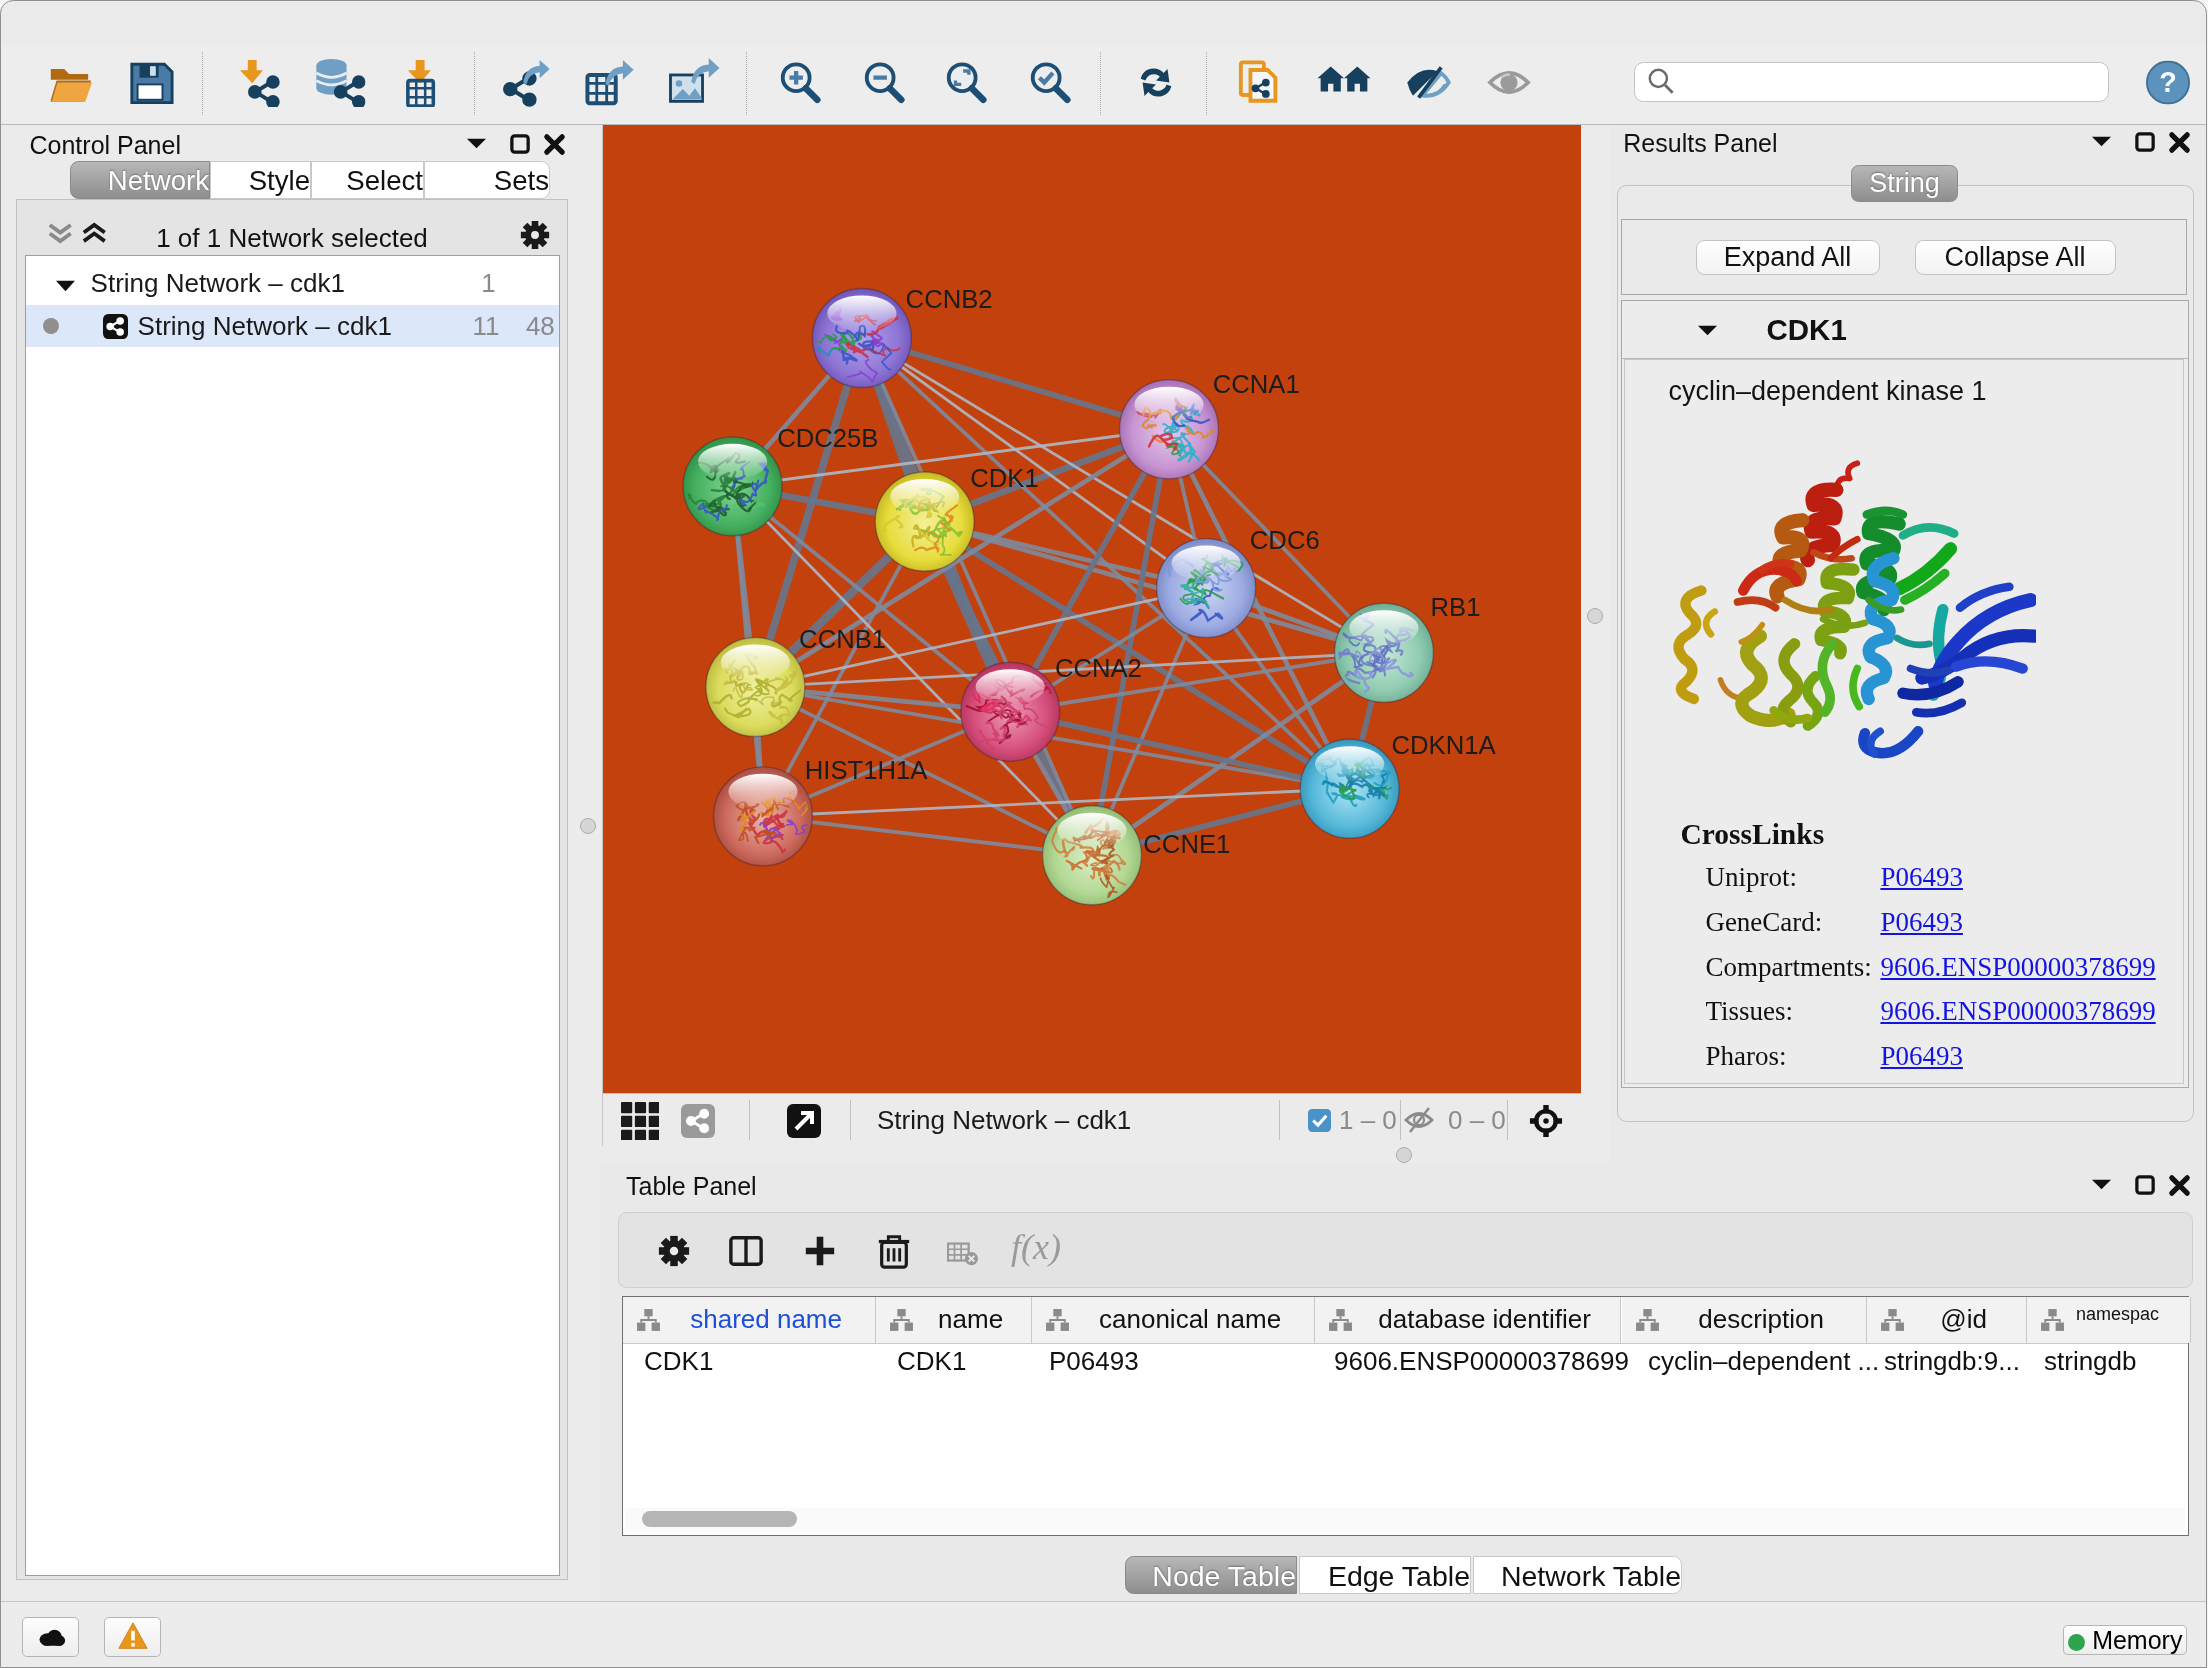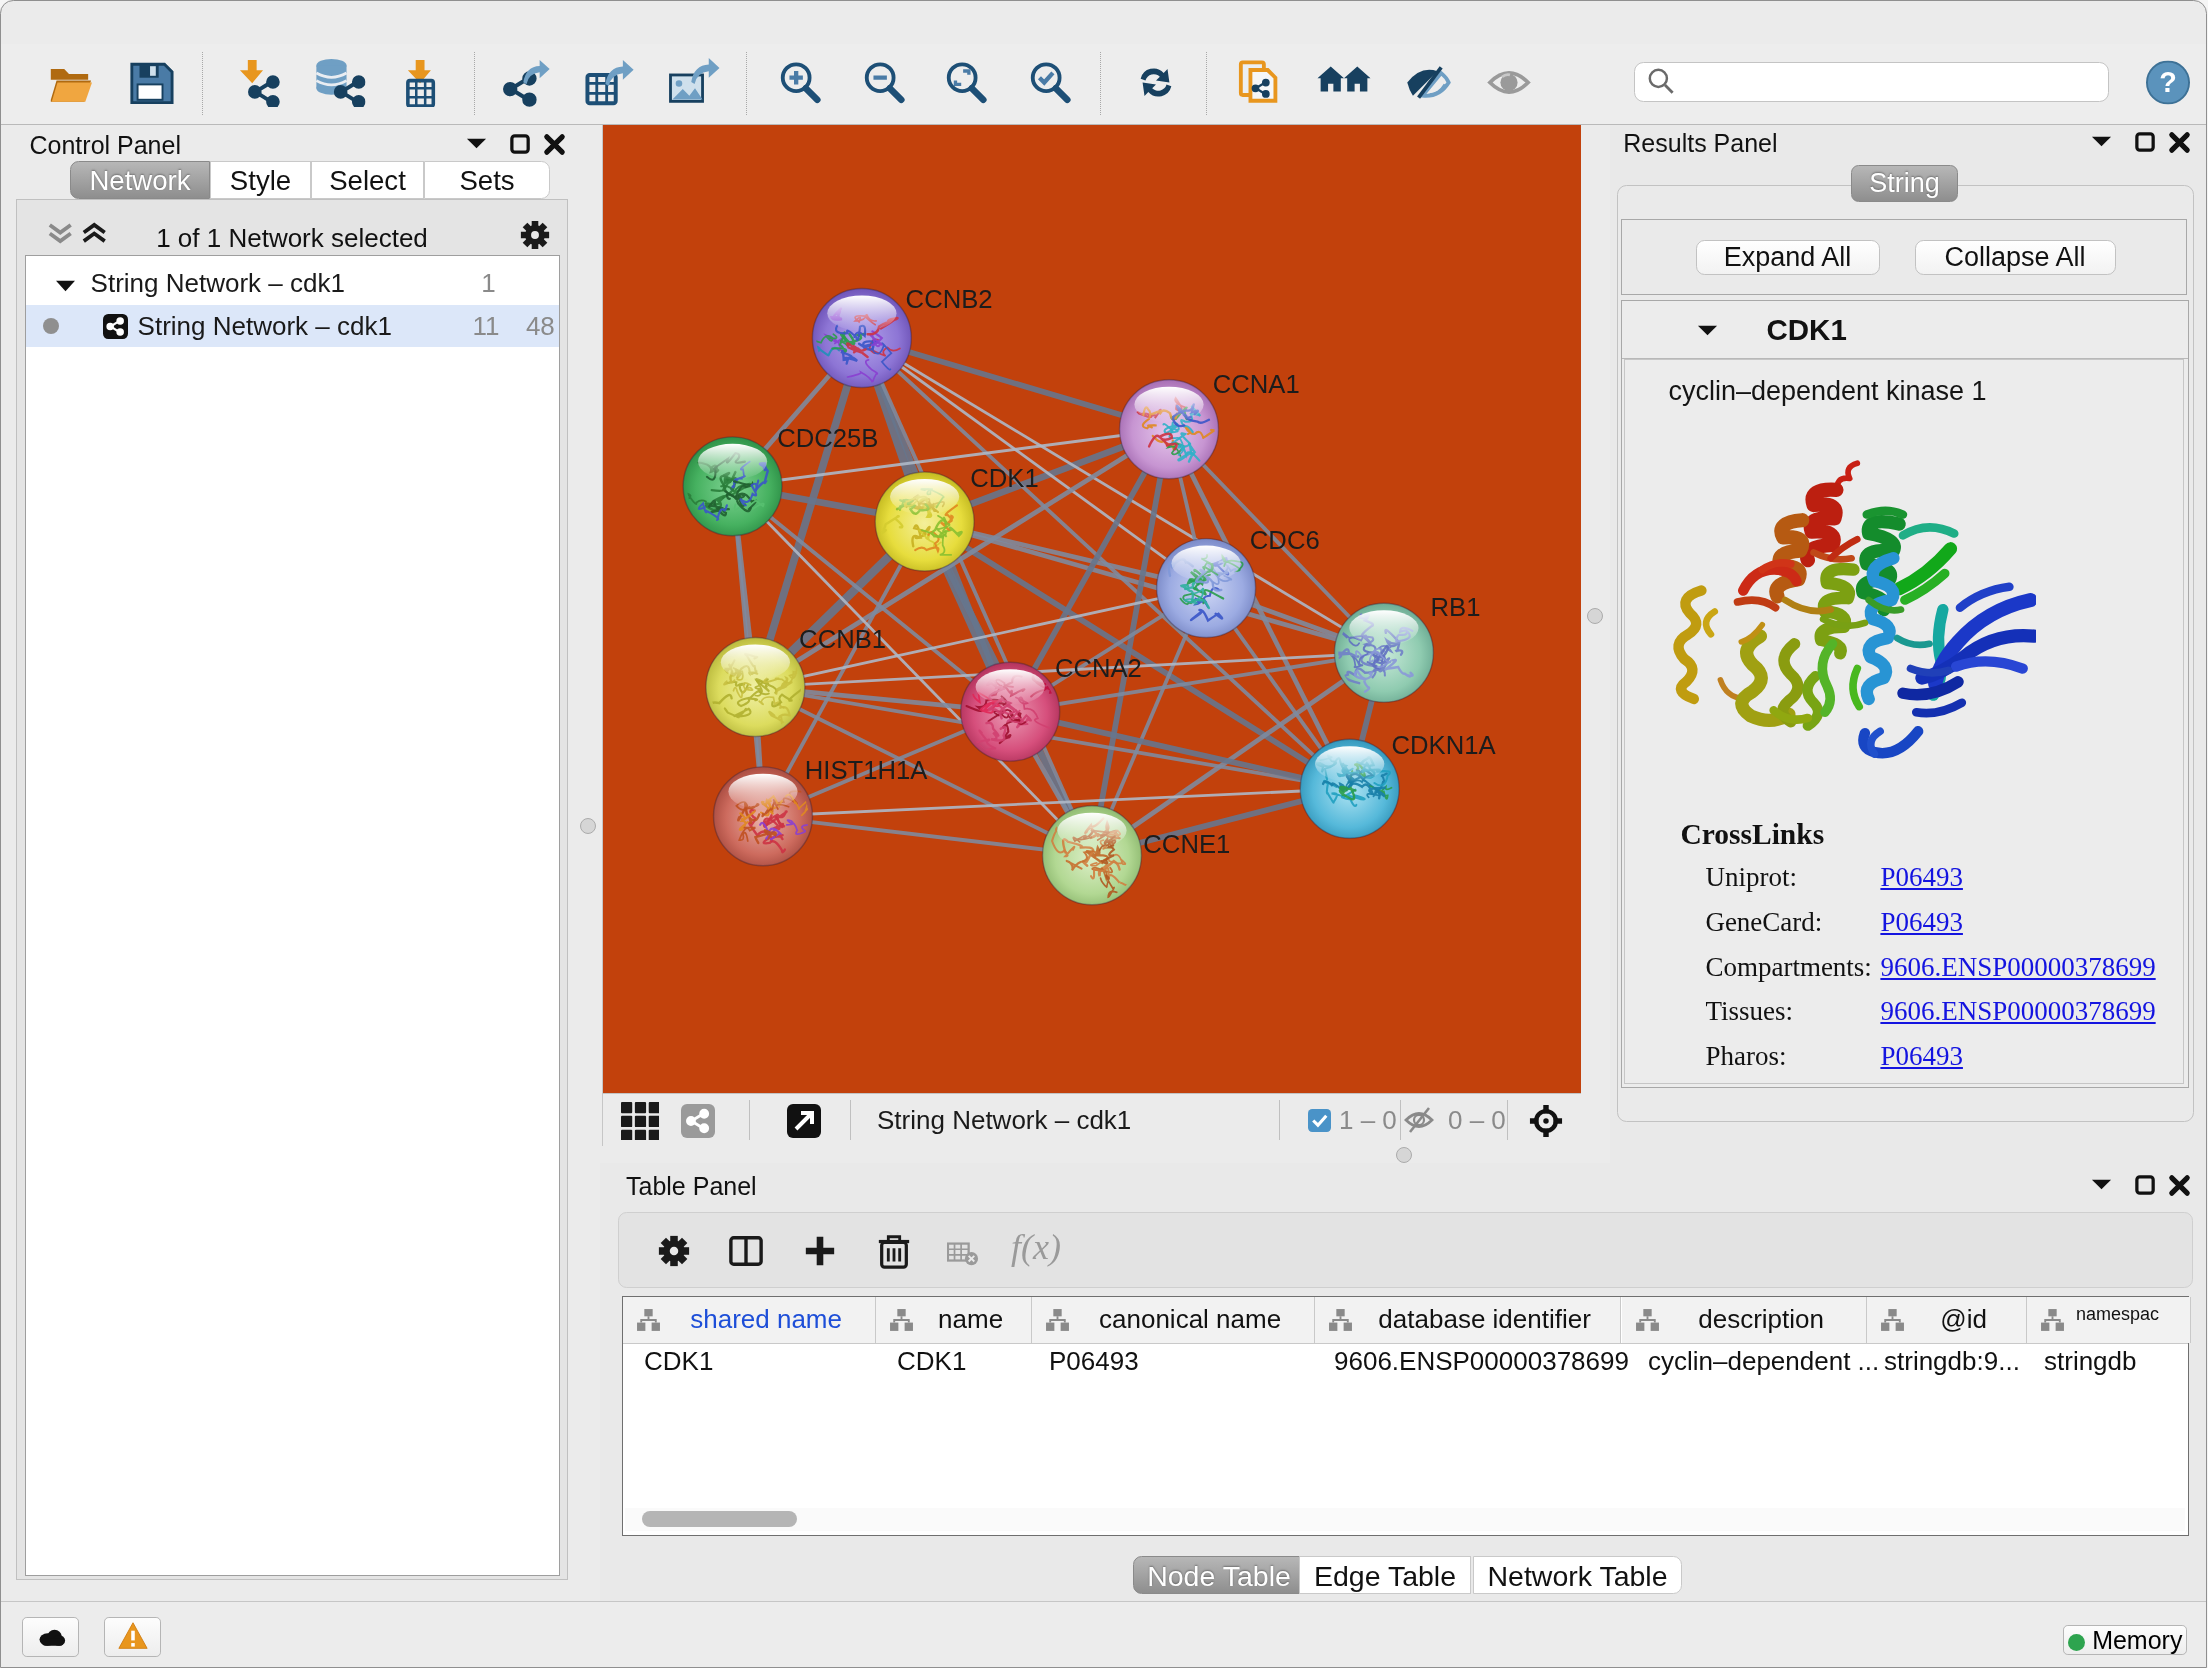--- a/index.html
+++ b/index.html
@@ -8,21 +8,21 @@
 .titlebar{left:0;top:0;width:100%;height:42px;background:linear-gradient(#e9e9e9,#dcdcdc);border-bottom:1px solid #b4b4b4;}
 .tl{position:absolute;top:8.6px;width:22px;height:22px;border-radius:50%;background:#92929a;border:1px solid #77777e;box-sizing:border-box;}
 .title{position:absolute;top:7.6px;left:0;width:100%;text-align:center;font-size:27px;color:#3f3f3f;}
 .toolbar{left:0;top:43px;width:100%;height:80px;background:#ededed;border-bottom:1px solid #b9b9b9;}
 .tbi{position:absolute;top:50%;transform:translate(-50%,-50%);}
 .tsep{position:absolute;top:7.6px;height:63px;width:0;border-left:1.9px dotted #a8a8a8;}
 .searchbox{position:absolute;left:1633px;top:18px;width:473px;height:38px;background:#fff;border:1.9px solid #c4c4c4;border-radius:9.5px;}
 .ptitle{font-size:25px;color:#111;}
 .hbtn{position:absolute;color:#111;}
 .tabrow{position:absolute;height:38px;}
-.tab{position:absolute;top:0;height:38px;line-height:38px;text-align:center;font-size:27.6px;color:#111;background:#fff;border:1px solid #c9c9c9;box-sizing:border-box;}
+.tab{position:absolute;top:0;height:38px;line-height:38px;text-align:right;font-size:27.6px;color:#111;background:#fff;border:1px solid #c9c9c9;box-sizing:border-box;}
 .tabsel{background:linear-gradient(#b7b7b7,#8e8e8e);color:#fff;border:1px solid #8a8a8a;text-shadow:0 -1px 1.9px rgba(0,0,0,0.35);}
 .cpbody{left:15px;top:74px;width:552px;height:1381px;background:#e4e4e4;border:1px solid #c0c0c0;box-sizing:border-box;}
 .netlist{position:absolute;left:7.6px;top:55px;width:535px;height:1321px;background:#fff;border:1px solid #9e9e9e;box-sizing:border-box;}
 .canvas{left:601px;top:124px;width:978px;height:968px;background:#c2410c;border-left:1px solid #c6c6c6;}
 .netbar{left:601px;top:1092px;width:978px;height:52px;background:#ebebeb;border-top:1px solid #c3c3c3;border-left:1px solid #c6c6c6;}
 .vsep{position:absolute;top:5.7px;height:40px;width:0;border-left:1px solid #c0c0c0;}
 .grow{font-size:26px;color:#1a1a1a;}
 .rp{left:1609px;top:124px;width:599px;height:1039px;background:#e9e9e9;}
 .rbox{position:absolute;left:6.7px;top:60px;width:575px;height:935px;background:#eaeaea;border:1px solid #c2c2c2;border-radius:9.5px;}
 .btn{position:absolute;background:linear-gradient(#ffffff,#f2f2f2);border:1px solid #c2c2c2;border-radius:8.6px;
@@ -859,21 +859,21 @@
         <div class="tcell" style="left:426px;top:49px">P06493</div>
         <div class="tcell" style="left:711px;top:49px">9606.ENSP00000378699</div>
         <div class="tcell" style="left:1025px;top:49px">cyclin–dependent ...</div>
         <div class="tcell" style="left:1261px;top:49px">stringdb:9...</div>
         <div class="tcell" style="left:1421px;top:49px">stringdb</div>
         <div class="abs" style="left:1.9px;top:211px;width:1560px;height:23px;background:#fafafa">
           <div style="position:absolute;left:17px;top:2.9px;width:155px;height:16px;background:#b5b5b5;border-radius:8.6px"></div>
         </div>
       </div>
       <div class="btabs" style="left:525px">
-        <div class="tab tabsel" style="left:8px;width:172px;border-radius:8.6px 0 0 8.6px;font-size:28.5px">Node Table</div>
+        <div class="tab tabsel" style="left:0;width:172px;border-radius:8.6px 0 0 8.6px;font-size:28.5px">Node Table</div>
         <div class="tab" style="left:174px;width:172px;font-size:28.5px">Edge Table</div>
         <div class="tab" style="left:348px;width:209px;border-radius:0 8.6px 8.6px 0;font-size:28.5px">Network Table</div>
       </div>
     </div>
     <div class="abs statusbar">
       <div class="sbtn" style="left:21px">
         <div style="margin-top:2.9px"><svg width="30" height="30" viewBox="0 0 32 32" style="">
             <ellipse cx="12.235294117647058" cy="19.764705882352942" rx="8.470588235294118" ry="6.588235294117647" fill="#111"></ellipse>
             <ellipse cx="19.764705882352942" cy="16.0" rx="7.529411764705882" ry="6.588235294117647" fill="#111"></ellipse>
             <ellipse cx="24.470588235294116" cy="20.705882352941178" rx="6.588235294117647" ry="5.647058823529411" fill="#111"></ellipse>

